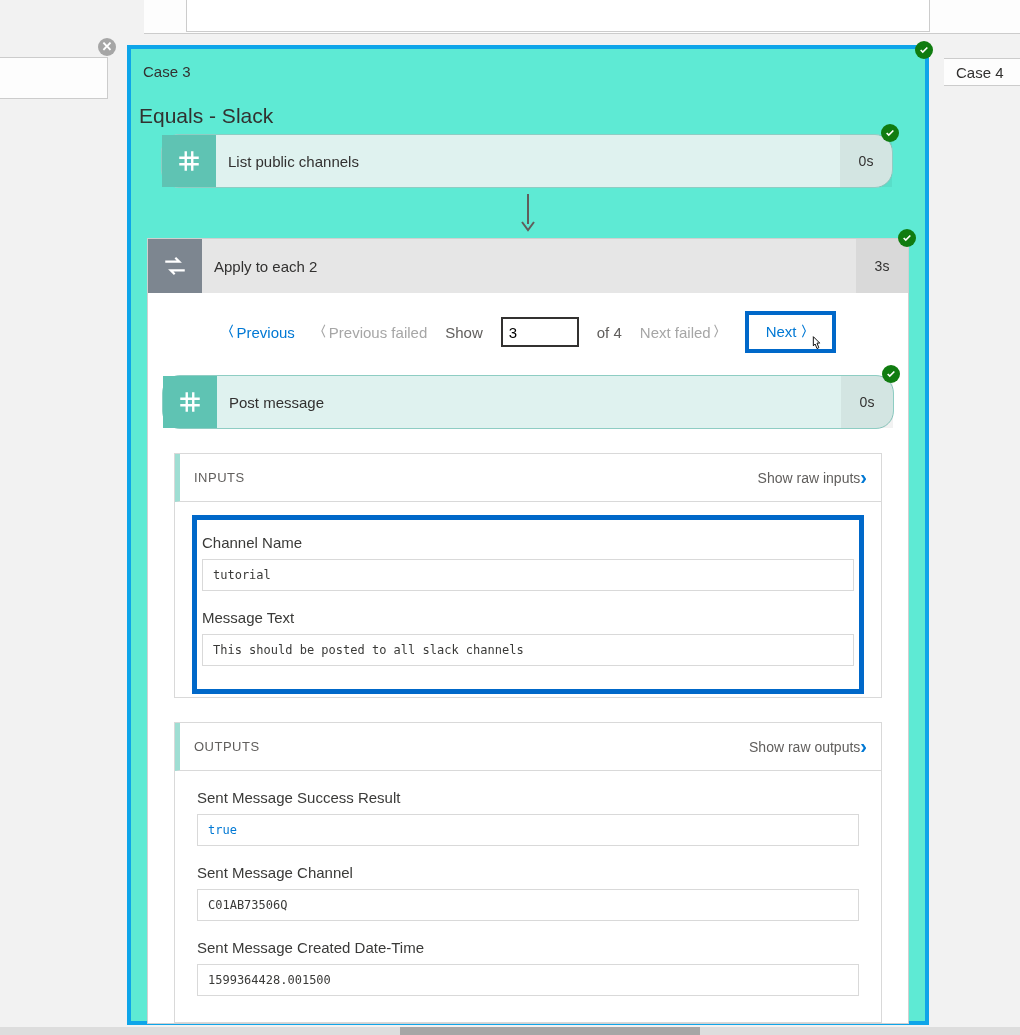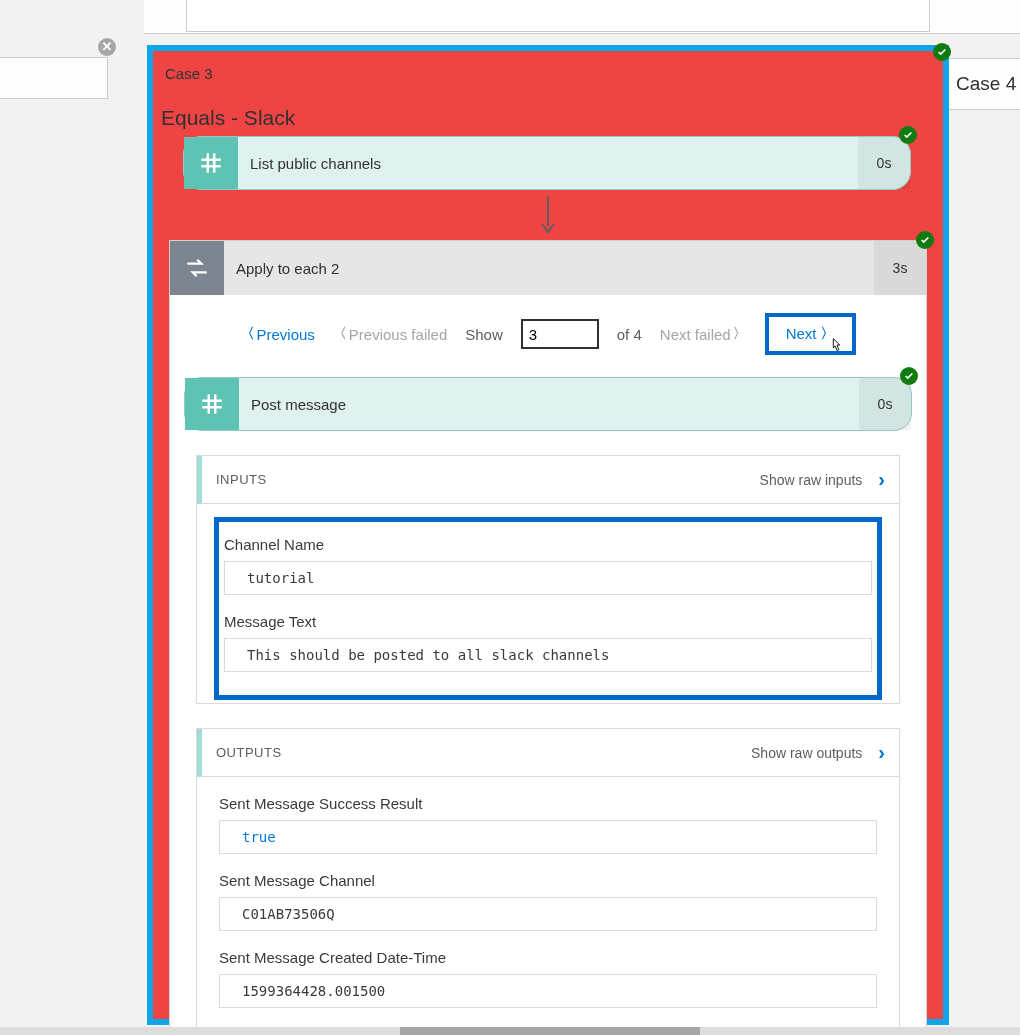--- a/index.html
+++ b/index.html
@@ -45,28 +45,28 @@
     background: #fdfdfd;
     border-top: 1px solid #ccc;
     border-bottom: 1px solid #ccc;
     border-right: 1px solid #ccc;
   }
   .right-partial {
     position: absolute;
     right: 0;
     top: 58px;
     width: 76px;
-    height: 52px;
+    height: 28px;
     background: #fdfdfd;
     border-top: 1px solid #ccc;
     border-bottom: 1px solid #ccc;
     display: flex;
     align-items: center;
     padding-left: 12px;
-    font-size: 19px;
+    font-size: 15px;
   }
   .close-badge {
     position: absolute;
     top: 38px;
     left: 98px;
     width: 18px;
     height: 18px;
     border-radius: 50%;
     background: #a6a6a6;
     color: #fff;
@@ -74,23 +74,22 @@
     line-height: 18px;
     text-align: center;
     font-weight: bold;
   }
   .case-panel {
     position: absolute;
     left: 127px;
     top: 45px;
     width: 802px;
     bottom: 10px;
-    background: #ef4444;
-    border: 6px solid #0ea5e9;
-    margin-left: 20px;
+    background: #5eead4;
+    border: 4px solid #0ea5e9;
   }
   .case-header {
     font-size: 15px;
     padding: 14px 12px 0 12px;
   }
   .case-sub {
     font-size: 21px;
     padding: 24px 8px 6px 8px;
   }
   .status-badge {
@@ -209,43 +208,43 @@
     border-left: 5px solid #9fded3;
     padding: 12px 14px;
     font-size: 13px;
   }
   .section-hdr .sec-title { color: #605e5c; letter-spacing: 0.5px; }
   .section-hdr .raw-link {
     color: #605e5c;
     font-size: 14px;
     display: inline-flex;
     align-items: center;
-    gap: 16px;
+    gap: 0;
   }
   .section-hdr .raw-link .chev2 {
     color: #0078d4;
     font-weight: bold;
     font-size: 20px;
   }
   .section-body {
     padding: 18px 22px 8px;
   }
   .field {
     margin-bottom: 18px;
   }
   .field-label {
     font-size: 15px;
     color: #3a3a38;
     margin-bottom: 8px;
   }
   .field-value {
     border: 1px solid #d9d9d9;
-    padding: 8px 22px;
+    padding: 8px 10px;
     font-family: "Consolas", monospace;
-    font-size: 14px;
+    font-size: 12px;
     color: #3a3a38;
   }
   .field-value.blue { color: #0078d4; }
   .inputs-highlight {
     border: 5px solid #0068c9;
     margin: -5px;
     padding: 5px;
     padding-top: 14px;
   }
   .bottom-scroll {

